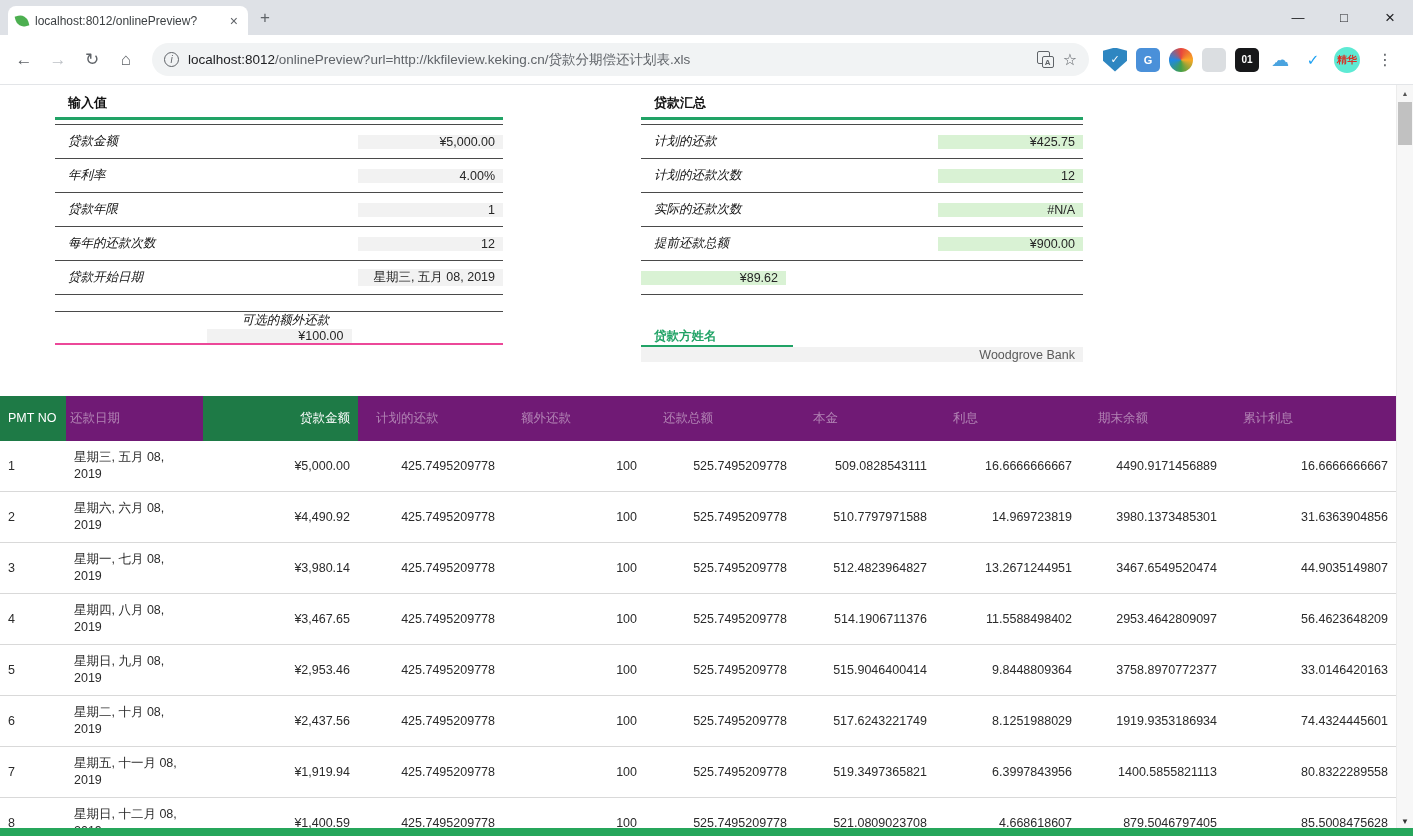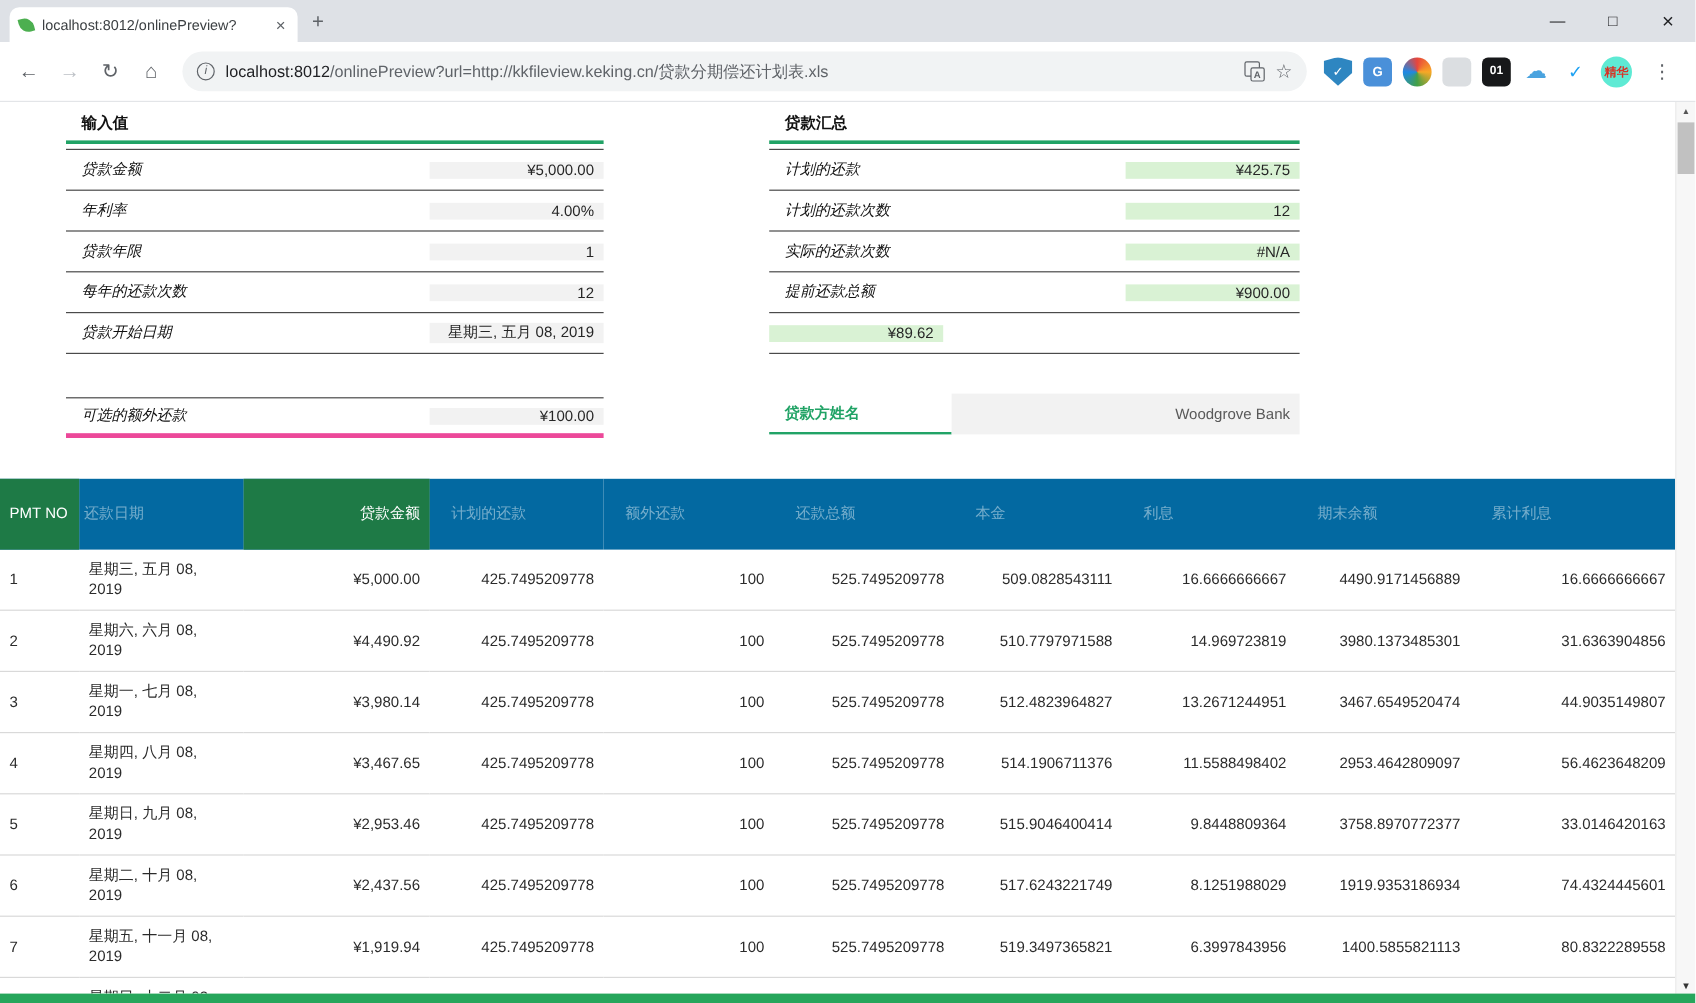--- a/index.html
+++ b/index.html
@@ -63,30 +63,30 @@
   .panel-left  { width:448px; margin-left:55px; flex:0 0 auto; }
   .panel-right { width:442px; margin-left:138px; flex:0 0 auto; }
   .panel-title { font-weight:bold; font-size:13px; color:#111; padding:3px 0 5px 13px;
                  border-bottom:3px solid #21a366; }
   .prows { margin-top:4px; border-top:1px solid #4a4a4a; }
   .prow { display:flex; min-height:34px; align-items:center; border-bottom:1px solid #4a4a4a; }
   .prow .lbl { flex:1; font-style:italic; color:#111; display:flex; align-items:center; padding-left:13px; }
   .prow .val { width:145px; display:flex; align-items:center; justify-content:flex-end; padding-right:8px; }
   .val.gray  { background:#f2f2f2; }
   .val.green { background:#d9f2d4;padding-left:33px; }
-  .prow.extra { margin-top:36px; border-top:1px solid #4a4a4a; border-bottom:4px solid #ec4899; }
-  .lender { display:flex; margin-top:33px; min-height:34px; align-items:stretch; }
+  .prow.extra { margin-top:16px; border-top:1px solid #4a4a4a; border-bottom:2px solid #ec4899;flex-direction:column; }
+  .lender { display:flex; margin-top:33px; min-height:34px; align-items:stretch;flex-direction:column; }
   .lender .lbl { width:152px; color:#21a366; font-weight:bold; display:flex; align-items:center;
                  padding-left:13px; border-bottom:2px solid #21a366; }
   .lender .val { flex:1; background:#f2f2f2; color:#595959; display:flex; align-items:center;
                  justify-content:flex-end; padding-right:8px; }
 
   
   table.schedule { margin-top:34px; width:1396px; border-collapse:collapse; table-layout:fixed; font-size:12.5px; }
-  table.schedule thead tr { height:59px; background:#0369a1; }
+  table.schedule thead tr { height:45px; background:#701a75; }
   table.schedule th { font-weight:normal; vertical-align:middle; }
   th.th-pmt  { background:#1e7a46; color:#fff; font-weight:bold; text-align:left; padding-left:8px; line-height:1.3; }
   th.th-open { background:#1e7a46; color:#fff; font-weight:bold; text-align:right; padding-right:8px; }
   th.th-faint{ color:rgba(255,255,255,0.45); text-align:left; padding-left:18px; }
   th.th-date { color:rgba(255,255,255,0.45); text-align:left; padding-left:4px; }
   table.schedule td { border-bottom:1px solid #d9d9d9; padding:8px; line-height:17px; vertical-align:middle; color:#2b2b2b; }
   td.td-pmt  { text-align:left; padding-left:8px; }
   td.td-date { text-align:left; padding-left:3px; }
   td.td-num  { text-align:right; }
 

